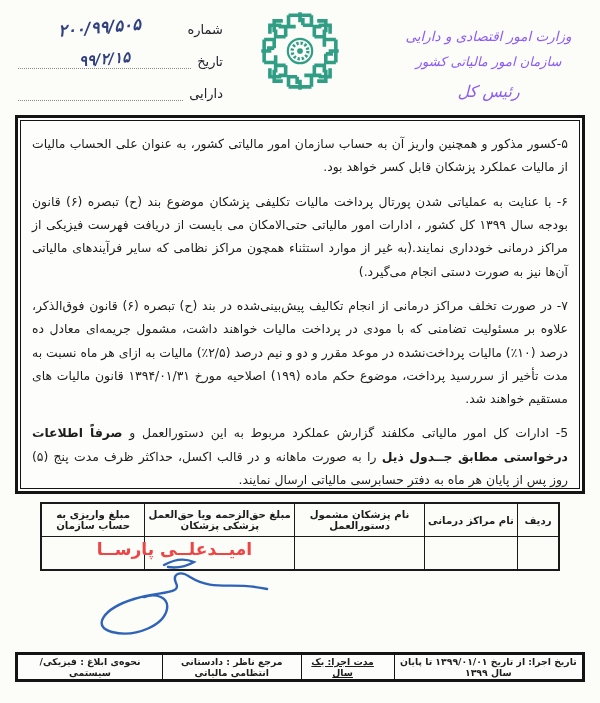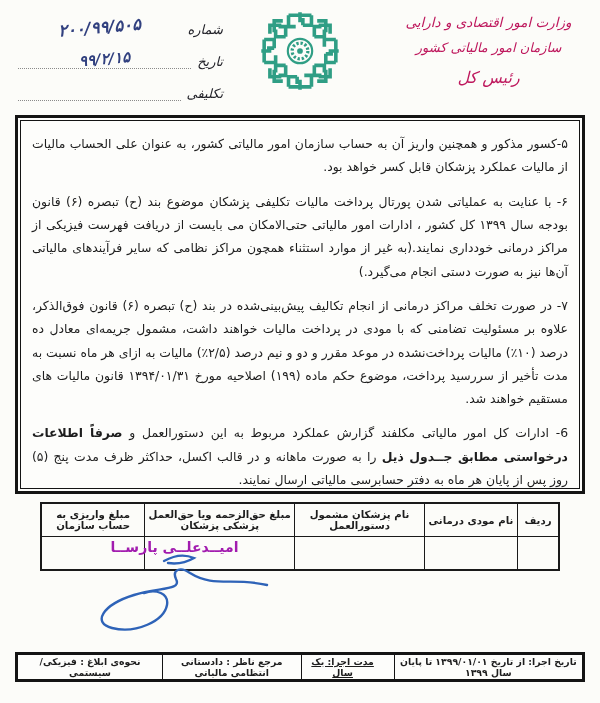--- a/index.html
+++ b/index.html
@@ -4,32 +4,32 @@
 <style>
   html,body{margin:0;padding:0;}
   body{
     width:600px;height:703px;background:#ffffff;
     font-family:"DejaVu Sans", sans-serif;color:#1d1d1d;
   }
   .page{position:relative;width:600px;height:703px;background:#fcfcf9;overflow:hidden;}
 
   
   .org-block{
-    position:absolute;top:14px;right:14px;width:195px;
-    direction:rtl;text-align:center;font-style:italic;color:#be185d;
+    position:absolute;top:28px;right:14px;width:195px;
+    direction:rtl;text-align:center;font-style:italic;color:#8b5cf6;
   }
   .org-line1{font-size:13.5px;}
   .org-line2{font-size:13px;margin-top:10px;}
   .org-line3{font-size:16px;margin-top:13px;}
 
   .logo-wrap{position:absolute;top:8px;left:257px;width:86px;height:86px;}
 
   .meta-block{position:absolute;top:18px;left:18px;width:205px;direction:rtl;}
   .meta-row{display:flex;align-items:flex-end;gap:6px;margin-bottom:12px;}
-  .meta-label{font-style:italic;font-size:13px;color:#23232a;white-space:nowrap;}
+  .meta-label{font-size:13px;color:#23232a;white-space:nowrap;}
   .meta-line{flex:1;min-height:15px;position:relative;text-align:center;}
   .meta-line.dotted{border-bottom:1px dotted #8a8a8a;}
   .hand{
     color:#31407f;font-style:italic;font-weight:bold;letter-spacing:1.5px;
     display:inline-block;transform:rotate(-5deg);white-space:nowrap;
   }
   .hand.big{font-size:16.5px;}
   .hand.mid{font-size:15px;}
 
   
@@ -51,21 +51,21 @@
   .report th,.report td{border:1px solid #1a1a1a;}
   .report th{font-size:10.2px;font-weight:bold;padding:5px 2px;text-align:center;margin-top:41px;}
   .report td{height:30px;}
   .col-radif{width:8%;}
   .col-center{width:18%;}
   .col-doctor{width:25%;}
   .col-fee{width:29%;}
   .col-deposit{width:20%;}
 
   .sig{position:absolute;left:46px;top:418px;width:215px;text-align:center;}
-  .sig-name{font-weight:bold;font-size:14px;direction:rtl;color:#a21caf;}
+  .sig-name{font-weight:bold;font-size:17px;direction:rtl;color:#ef4444;}
   .sig-scribble{margin-top:-8px;}
 
   
   .footer-bar{
     position:absolute;left:15px;top:652px;width:570px;height:30px;
     border:3px solid #141414;box-sizing:border-box;background:#fdfdfb;
     display:flex;direction:rtl;
   }
   .footer-cell{
     display:flex;align-items:center;justify-content:center;
@@ -114,40 +114,40 @@
         <span class="hand big">۲۰۰/۹۹/۵۰۵</span>
       </span>
     </div>
     <div class="meta-row">
       <span class="meta-label">تاریخ</span>
       <span class="meta-line dotted">
         <span class="hand mid">۹۹/۲/۱۵</span>
       </span>
     </div>
     <div class="meta-row">
-      <span class="meta-label">تکلیفی</span>
+      <span class="meta-label">دارایی</span>
       <span class="meta-line dotted">
         <span class="hand mid"></span>
       </span>
     </div>
   </div>
 
   <div class="main-box">
     <div class="main-inner">
 
       <p class="body-par">۵-کسور مذکور و همچنین واریز آن به حساب سازمان امور مالیاتی کشور، به عنوان علی الحساب مالیات از مالیات عملکرد پزشکان قابل کسر خواهد بود.</p>
       <p class="body-par">۶- با عنایت به عملیاتی شدن پورتال پرداخت مالیات تکلیفی پزشکان موضوع بند (ح) تبصره (۶) قانون بودجه سال ۱۳۹۹ کل کشور ، ادارات امور مالیاتی حتی‌الامکان می بایست از دریافت فهرست فیزیکی از مراکز درمانی خودداری نمایند.(به غیر از موارد استثناء همچون مراکز نظامی که سایر فرآیندهای مالیاتی آن‌ها نیز به صورت دستی انجام می‌گیرد.)</p>
       <p class="body-par">۷- در صورت تخلف مراکز درمانی از انجام تکالیف پیش‌بینی‌شده در بند (ح) تبصره (۶) قانون فوق‌الذکر، علاوه بر مسئولیت تضامنی که با مودی در پرداخت مالیات خواهند داشت، مشمول جریمه‌ای معادل ده درصد (۱۰٪) مالیات پرداخت‌نشده در موعد مقرر و دو و نیم درصد (۲/۵٪) مالیات به ازای هر ماه نسبت به مدت تأخیر از سررسید پرداخت، موضوع حکم ماده (۱۹۹) اصلاحیه مورخ ۱۳۹۴/۰۱/۳۱ قانون مالیات های مستقیم خواهند شد.</p>
-      <p class="body-par"><span>6- ادارات کل امور مالیاتی مکلفند گزارش عملکرد مربوط به این دستورالعمل و </span><span class="bold">صرفاً اطلاعات درخواستی مطابق جــدول ذیل</span><span> را به صورت ماهانه و در قالب اکسل، حداکثر ظرف مدت پنج (۵) روز پس از پایان هر ماه به دفتر حسابرسی مالیاتی ارسال نمایند.</span></p>
+      <p class="body-par"><span>5- ادارات کل امور مالیاتی مکلفند گزارش عملکرد مربوط به این دستورالعمل و </span><span class="bold">صرفاً اطلاعات درخواستی مطابق جــدول ذیل</span><span> را به صورت ماهانه و در قالب اکسل، حداکثر ظرف مدت پنج (۵) روز پس از پایان هر ماه به دفتر حسابرسی مالیاتی ارسال نمایند.</span></p>
 
       <table class="report">
         <thead>
           <tr>
             <th class="col-radif">ردیف</th>
-            <th class="col-center">نام مودی درمانی</th>
+            <th class="col-center">نام مراکز درمانی</th>
             <th class="col-doctor">نام پزشکان مشمول دستورالعمل</th>
             <th class="col-fee">مبلغ حق‌الزحمه ویا حق‌العمل پزشکی پزشکان</th>
             <th class="col-deposit">مبلغ واریزی به حساب سازمان</th>
           </tr>
         </thead>
         <tbody>
           <tr>
             <td></td>
             <td></td>
             <td></td>

